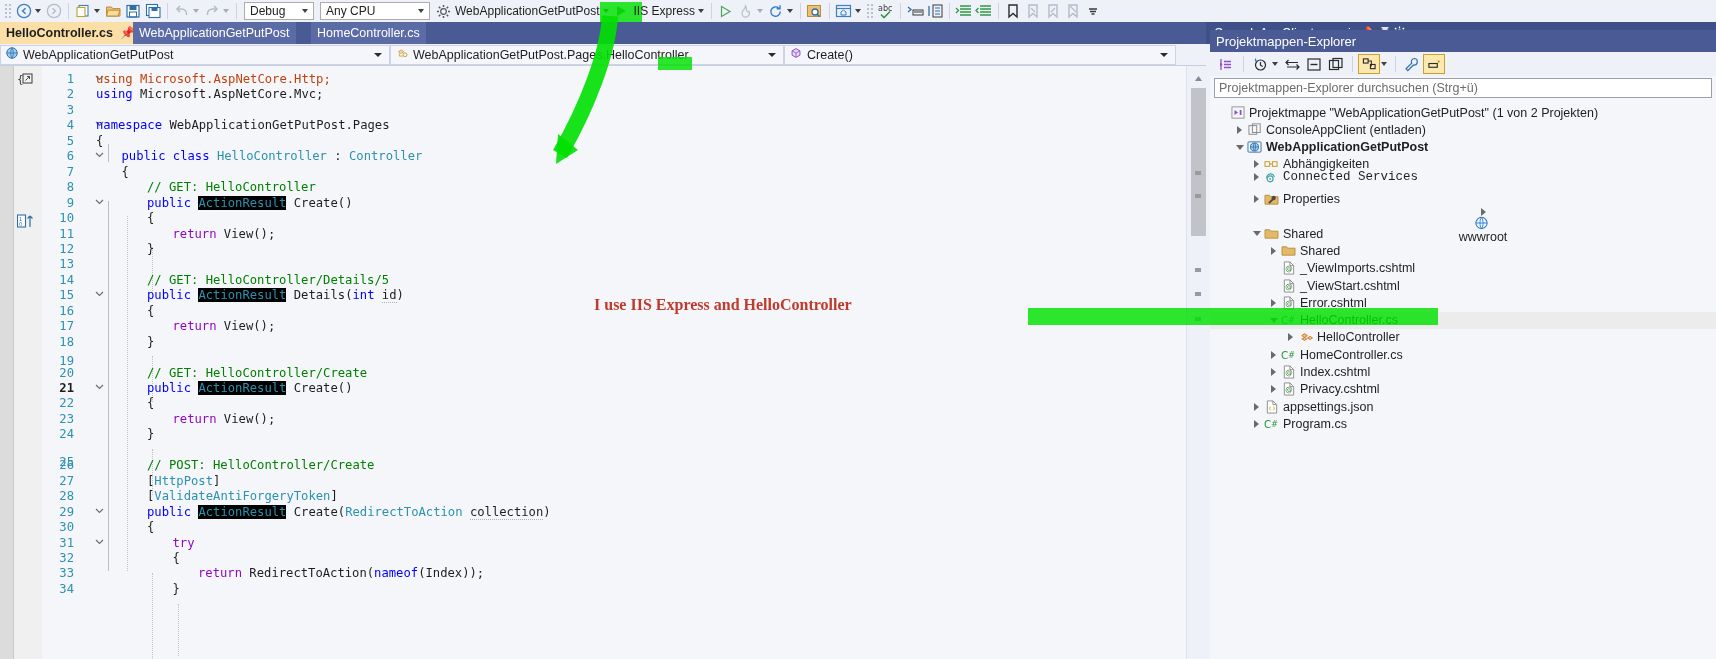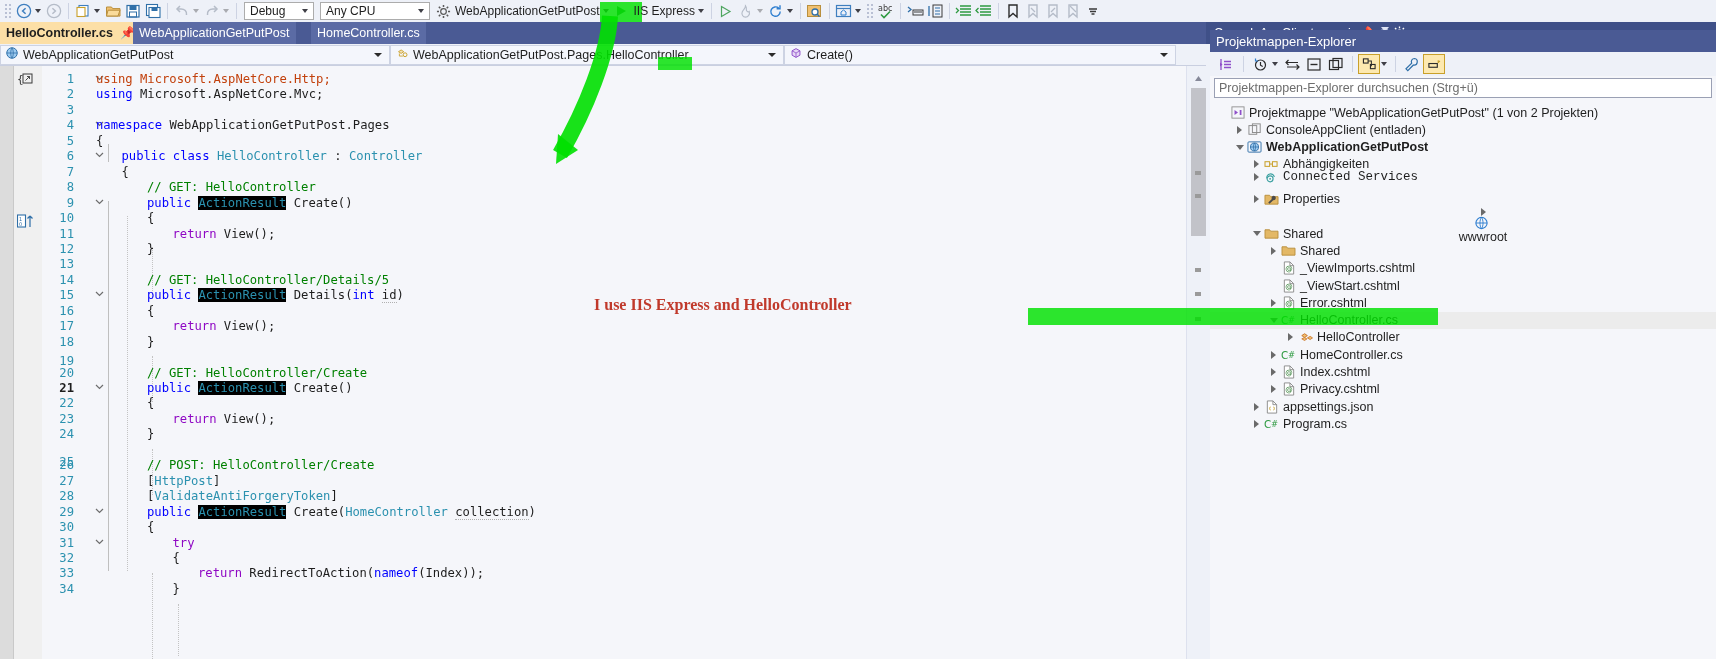--- a/index.html
+++ b/index.html
@@ -509,21 +509,21 @@
       <div class="ln" style="left: 40px; top: 392.25px;">26</div>
       <div class="codeline code" style="top: 392.25px; left: 147px;"><span class="cmt">// POST: HelloController/Create</span></div>
       <div class="ln" style="left: 40px; top: 407.7px;">27</div>
       <div class="codeline code" style="top: 407.7px; left: 147px;"><span class="pl">[</span><span class="typ">HttpPost</span><span class="pl">]</span></div>
       <div class="ln" style="left: 40px; top: 423.15px;">28</div>
       <div class="codeline code" style="top: 423.15px; left: 147px;"><span class="pl">[</span><span class="typ">ValidateAntiForgeryToken</span><span class="pl">]</span></div>
       <div class="ln" style="left: 40px; top: 438.6px;">29</div>
       <div class="fold" style="top: 439.6px;"><svg width="9" height="9" viewBox="0 0 9 9">
           <path d="M1 3l3.5 3.5L8 3" fill="none" stroke="#6e6e6e" stroke-width="1.2"></path>
         </svg></div>
-      <div class="codeline code" style="top: 438.6px; left: 147px;"><span class="kw">public </span><span class="typ hl">ActionResult</span><span class="pl"> Create(</span><span class="typ">HomeController</span><span class="pl"> </span><span class="pl vdot">collection</span><span class="pl">)</span></div>
+      <div class="codeline code" style="top: 438.6px; left: 147px;"><span class="kw">public </span><span class="typ hl">ActionResult</span><span class="pl"> Create(</span><span class="typ">RedirectToAction</span><span class="pl"> </span><span class="pl vdot">collection</span><span class="pl">)</span></div>
       <div class="ln" style="left: 40px; top: 454.05px;">30</div>
       <div class="codeline code" style="top: 454.05px; left: 147px;"><span class="pl">{</span></div>
       <div class="ln" style="left: 40px; top: 469.5px;">31</div>
       <div class="fold" style="top: 470.5px;"><svg width="9" height="9" viewBox="0 0 9 9">
           <path d="M1 3l3.5 3.5L8 3" fill="none" stroke="#6e6e6e" stroke-width="1.2"></path>
         </svg></div>
       <div class="codeline code" style="top: 469.5px; left: 172.5px;"><span class="kwp">try</span></div>
       <div class="ln" style="left: 40px; top: 484.95px;">32</div>
       <div class="codeline code" style="top: 484.95px; left: 172.5px;"><span class="pl">{</span></div>
       <div class="ln" style="left: 40px; top: 500.4px;">33</div>

